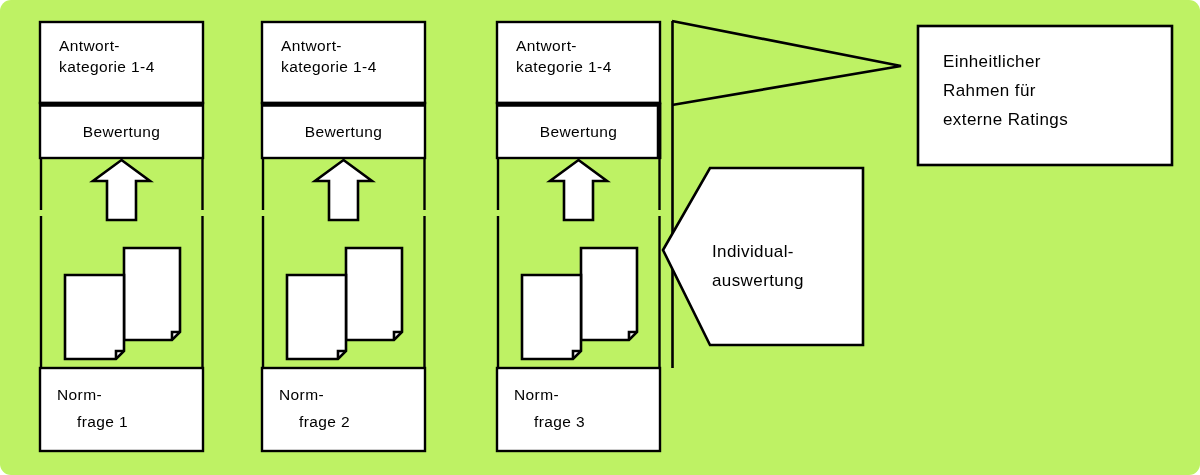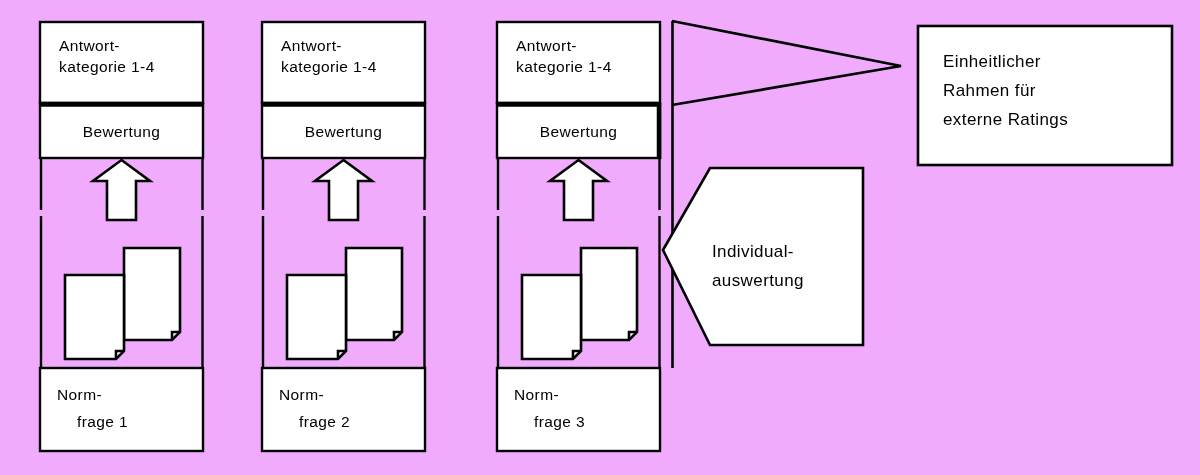--- a/index.html
+++ b/index.html
@@ -4,23 +4,24 @@
 <style>
   html, body {
     margin: 0;
     padding: 0;
     background: #ffffff;
   }
   #canvas {
     position: relative;
     width: 1200px;
     height: 475px;
-    background: #f0abfc;
+    background: #bef264;
     font-family: "Liberation Sans", sans-serif;
     overflow: hidden;
+    border-radius: 11px;
   }
   svg#diagram {
     position: absolute;
     left: 0;
     top: 0;
     width: 1200px;
     height: 475px;
   }
   .box-text {
     font-family: "Liberation Sans", sans-serif;

